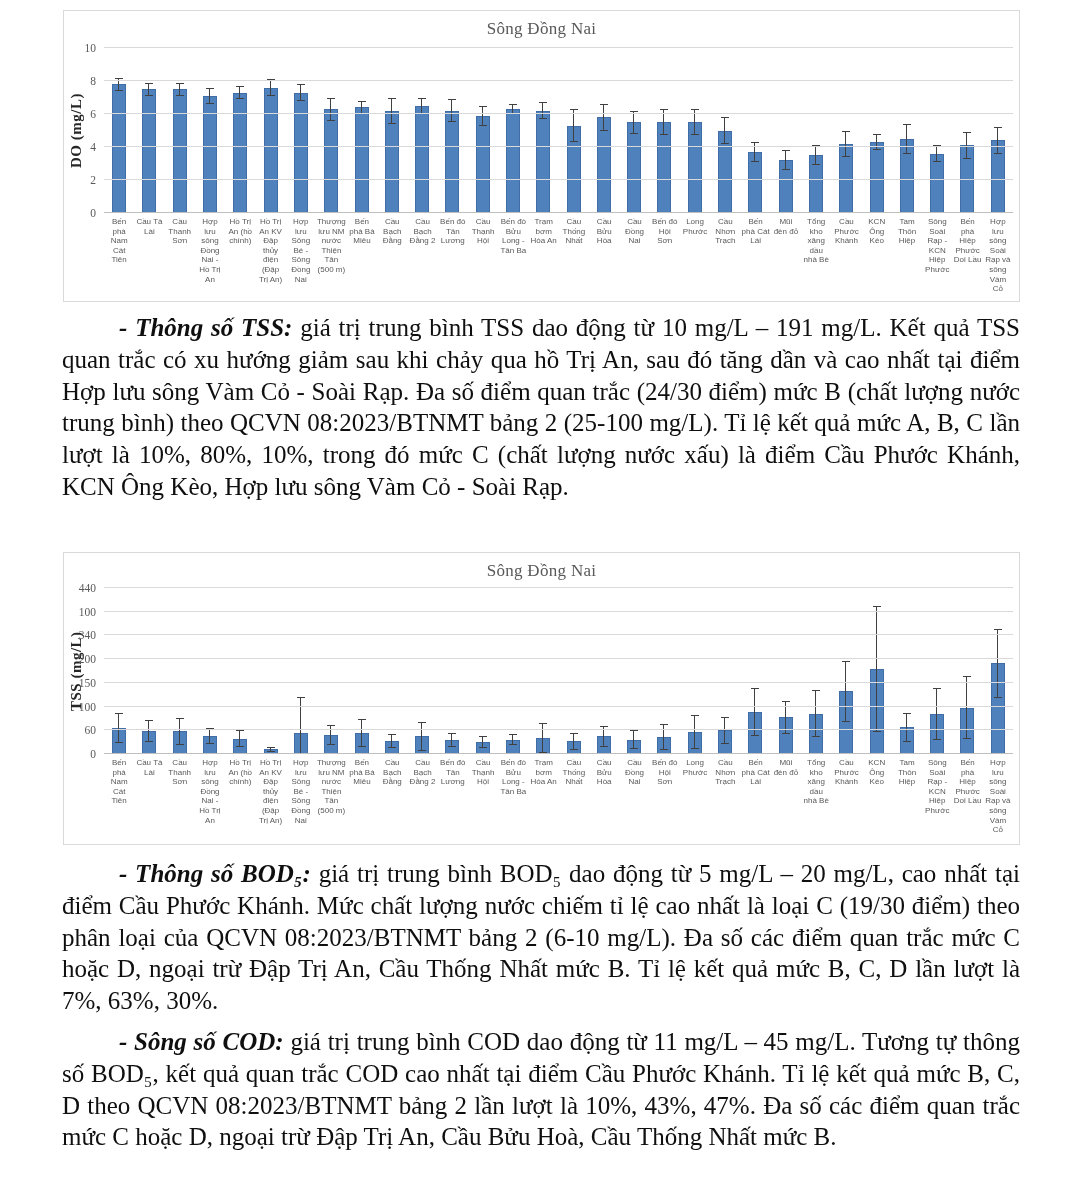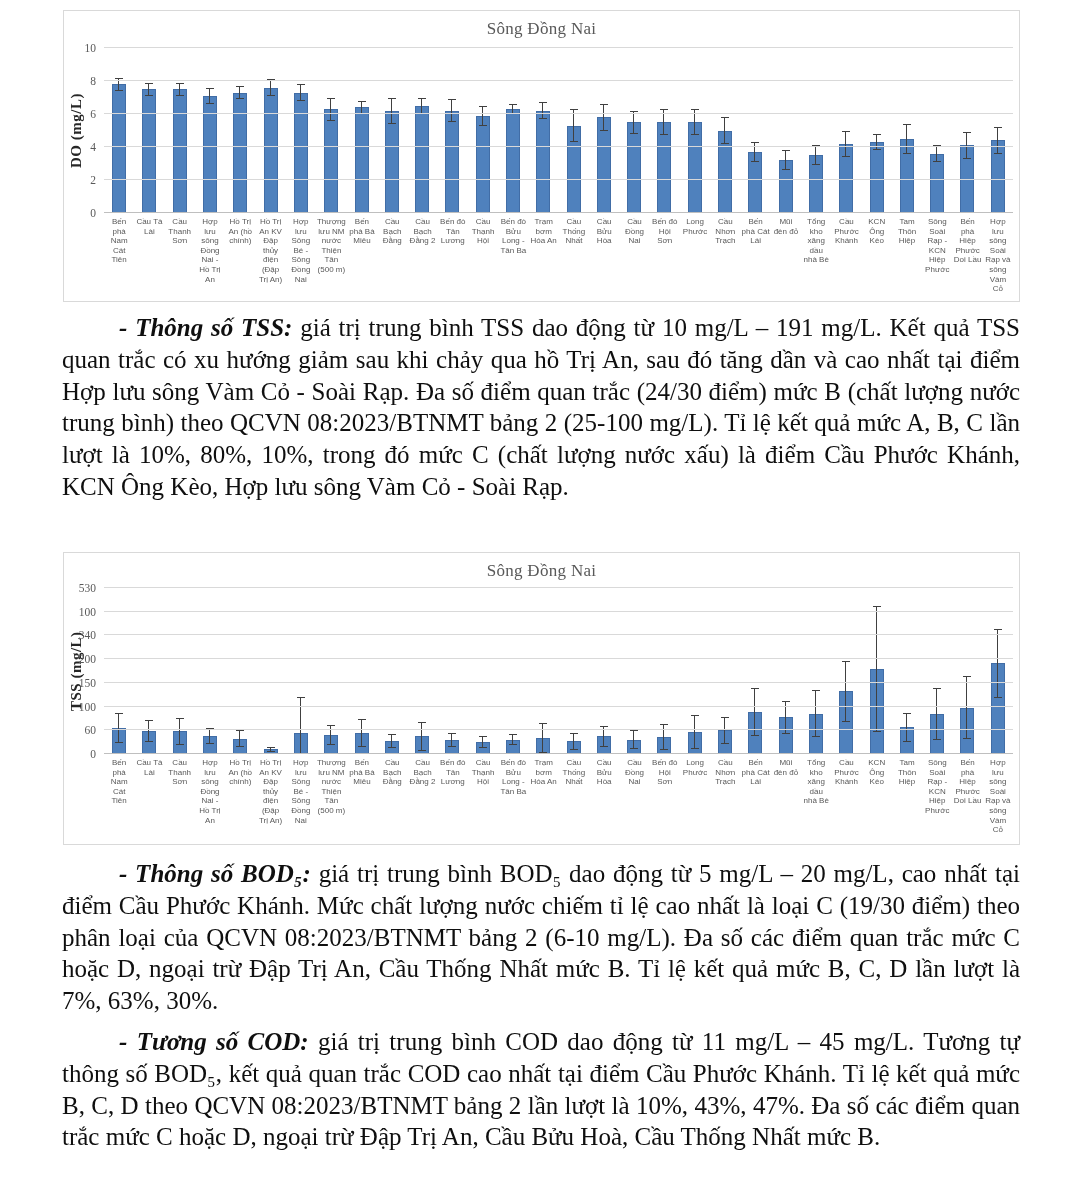--- a/index.html
+++ b/index.html
@@ -244,21 +244,21 @@
     <div class="chart-title">Sông Đồng Nai</div>
     <div class="ylabel">TSS  (mg/L)</div>
     <div class="yticks">
         <div class="ytick" style="bottom: calc(0% - 7px);">0</div>
         <div class="ytick" style="bottom: calc(14.2857% - 7px);">60</div>
         <div class="ytick" style="bottom: calc(28.5714% - 7px);">100</div>
         <div class="ytick" style="bottom: calc(42.8571% - 7px); text-align: right;">150</div>
         <div class="ytick" style="bottom: calc(57.1429% - 7px);">200</div>
         <div class="ytick" style="bottom: calc(71.4286% - 7px);">340</div>
         <div class="ytick" style="bottom: calc(85.7143% - 7px);">100</div>
-        <div class="ytick" style="bottom: calc(100% - 7px);">530</div>
+        <div class="ytick" style="bottom: calc(100% - 7px);">440</div>
       </div>
     <div class="plot">
       <div class="bars">
           <div class="slot">
             <div class="bar" style="height: 15.7143%;"></div>
             <div class="errbar" style="bottom: 6.85714%; height: 17.7143%;"></div>
           </div>
           <div class="slot">
             <div class="bar" style="height: 13.7143%;"></div>
             <div class="errbar" style="bottom: 7.14286%; height: 13.1429%;"></div>
@@ -417,16 +417,16 @@
         <div class="xlabel">Bến phà Hiệp Phước Doi Lầu</div>
         <div class="xlabel">Hợp lưu sông Soài Rạp và sông Vàm Cỏ</div>
       </div>
   </section>
 
   <div class="para" id="para-bod">
     <p><span class="lead">- Thông số BOD₅:</span><span> giá trị trung bình BOD₅ dao động từ 5 mg/L – 20 mg/L, cao nhất tại điểm Cầu Phước Khánh. Mức chất lượng nước chiếm tỉ lệ cao nhất là loại C (19/30 điểm) theo phân loại của QCVN 08:2023/BTNMT bảng 2 (6-10 mg/L). Đa số các điểm quan trắc mức C hoặc D, ngoại trừ Đập Trị An, Cầu Thống Nhất mức B. Tỉ lệ kết quả mức B, C, D lần lượt là 7%, 63%, 30%.</span></p>
   </div>
 
   <div class="para" id="para-cod">
-    <p><span class="lead">- Tương số COD:</span><span> giá trị trung bình COD dao động từ 11 mg/L – 45 mg/L. Tương tự thông số BOD₅, kết quả quan trắc COD cao nhất tại điểm Cầu Phước Khánh. Tỉ lệ kết quả mức B, C, D theo QCVN 08:2023/BTNMT bảng 2 lần lượt là 10%, 43%, 47%.  Đa số các điểm quan trắc mức C hoặc D, ngoại trừ Đập Trị An, Cầu Bửu Hoà, Cầu Thống Nhất mức B.</span></p>
+    <p><span class="lead">- Sông số COD:</span><span> giá trị trung bình COD dao động từ 11 mg/L – 45 mg/L. Tương tự thông số BOD₅, kết quả quan trắc COD cao nhất tại điểm Cầu Phước Khánh. Tỉ lệ kết quả mức B, C, D theo QCVN 08:2023/BTNMT bảng 2 lần lượt là 10%, 43%, 47%.  Đa số các điểm quan trắc mức C hoặc D, ngoại trừ Đập Trị An, Cầu Bửu Hoà, Cầu Thống Nhất mức B.</span></p>
   </div>
 
 </div>
 
 </body></html>

